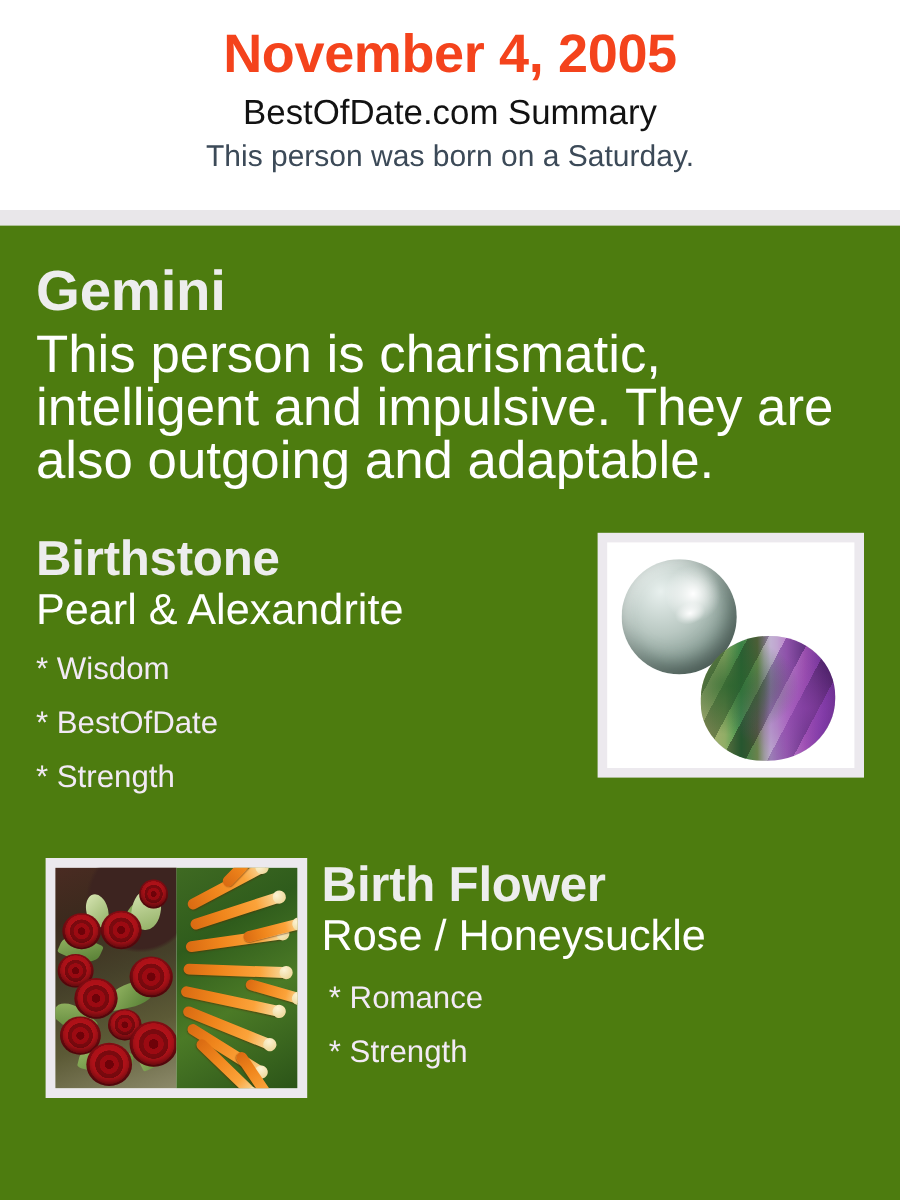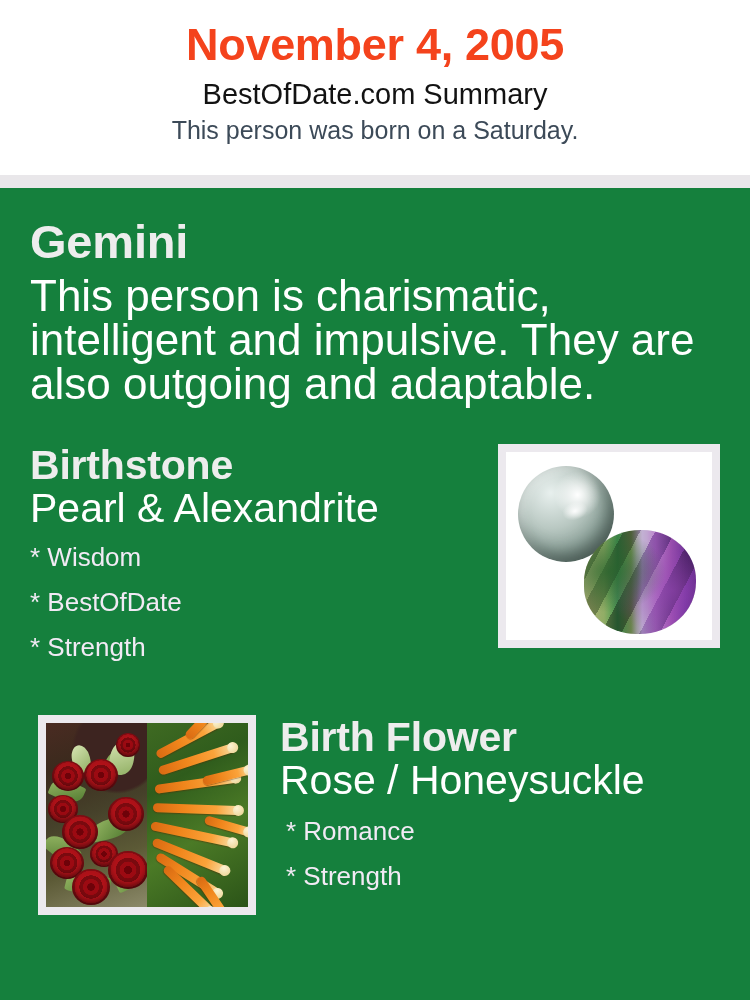--- a/index.html
+++ b/index.html
@@ -50,21 +50,21 @@
     width: 750px;
     height: 13px;
     background: #E9E7EA;
   }
 
   
   .body-purple {
     position: relative;
     width: 750px;
     height: 812px;
-    background: #15803d;
+    background: #4d7c0f;
     box-sizing: border-box;
   }
 
   
   .zodiac {
     padding: 26px 30px 0 30px;
   }
   .zodiac-title {
     color: #EDEDED;
     font-size: 47px;
@@ -93,21 +93,21 @@
   }
   .sec-title {
     color: #EDEDED;
     font-size: 41px;
     font-weight: bold;
     line-height: 48px;
     letter-spacing: -0.2px;
   }
   .sec-sub {
     color: #FFFFFF;
-    font-size: 41px;
+    font-size: 36px;
     font-weight: normal;
     line-height: 42px;
     margin-top: -2px;
   }
   .traits {
     margin-top: 6px;
   }
   .trait {
     color: #F2EAF5;
     font-size: 26px;
@@ -190,21 +190,21 @@
 
   
   .flower-section {
     position: relative;
     margin-top: 28px;
     padding: 0 30px;
     height: 210px;
   }
   .flower-text {
     position: absolute;
-    left: 280px;
+    left: 268px;
     top: 4px;
     width: 440px;
   }
   .flower-traits {
     margin-top: 8px;
     padding-left: 6px;
   }
 
   .flower-frame {
     left: 38px;

